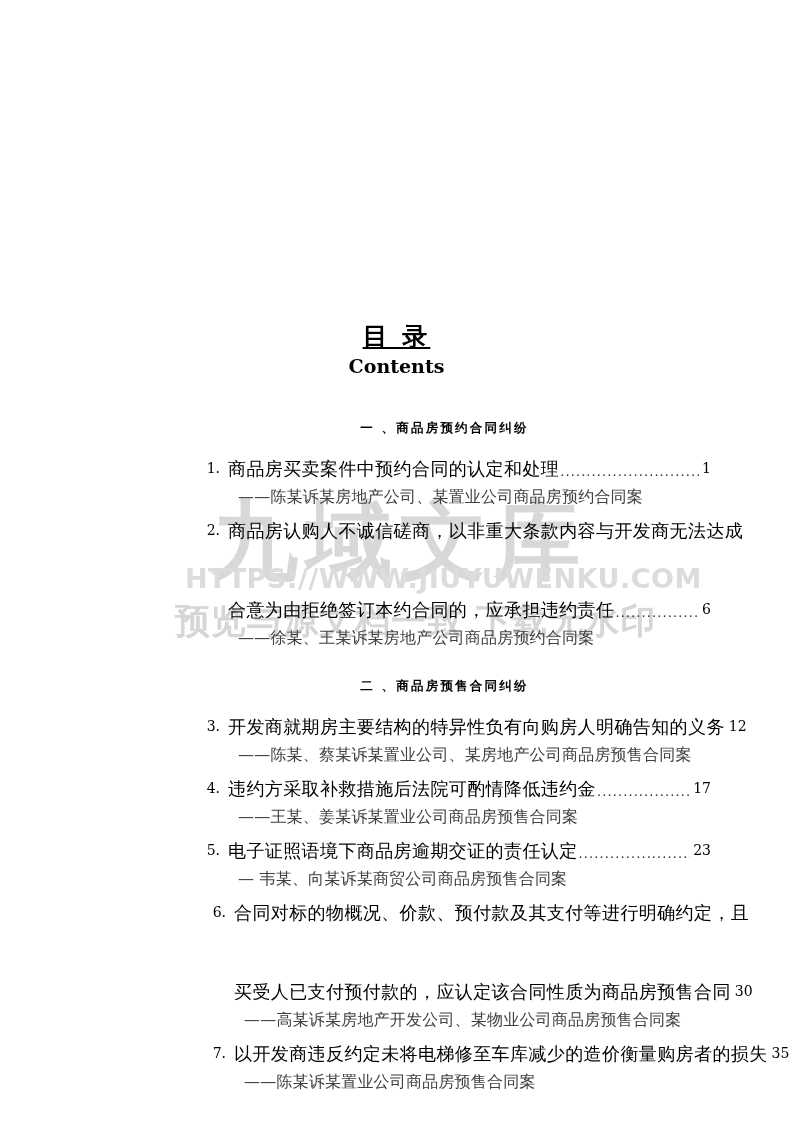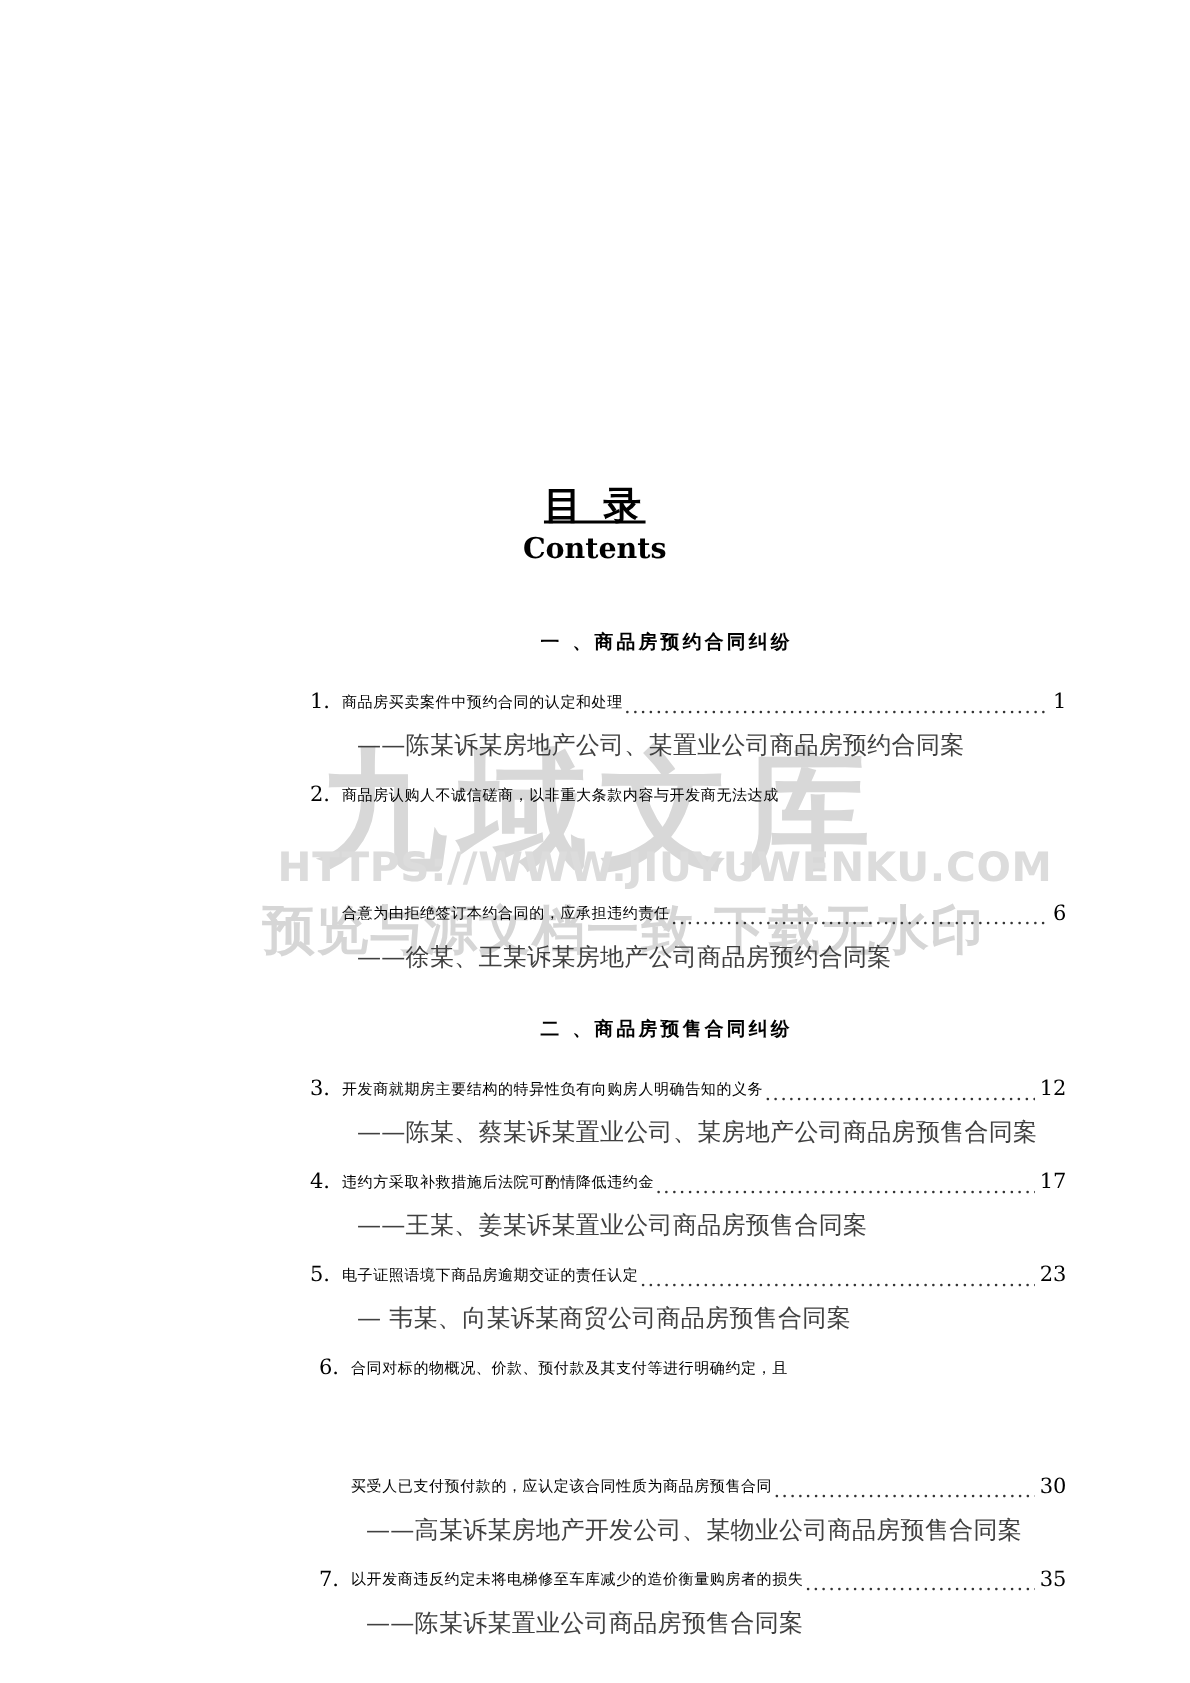--- a/index.html
+++ b/index.html
@@ -146,21 +146,21 @@
     text-align: right;
     margin-left: 146px;
     font-family: "DejaVu Serif", "Liberation Serif", serif;
     font-size: 14px;
   }
   .entry-title {
     flex: 0 0 auto;
     margin-left: 8px;
     white-space: nowrap;
     font-family: "DejaVu Serif", "Liberation Serif", serif;
-    font-size: 10px;
+    font-size: 18px;
     letter-spacing: 0.4px;
   }
   .leader {
     flex: 1 1 auto;
     position: relative;
     height: 15px;
     overflow: hidden;
     margin: 0 3px 0 1px;
   }
   .leader::after {

